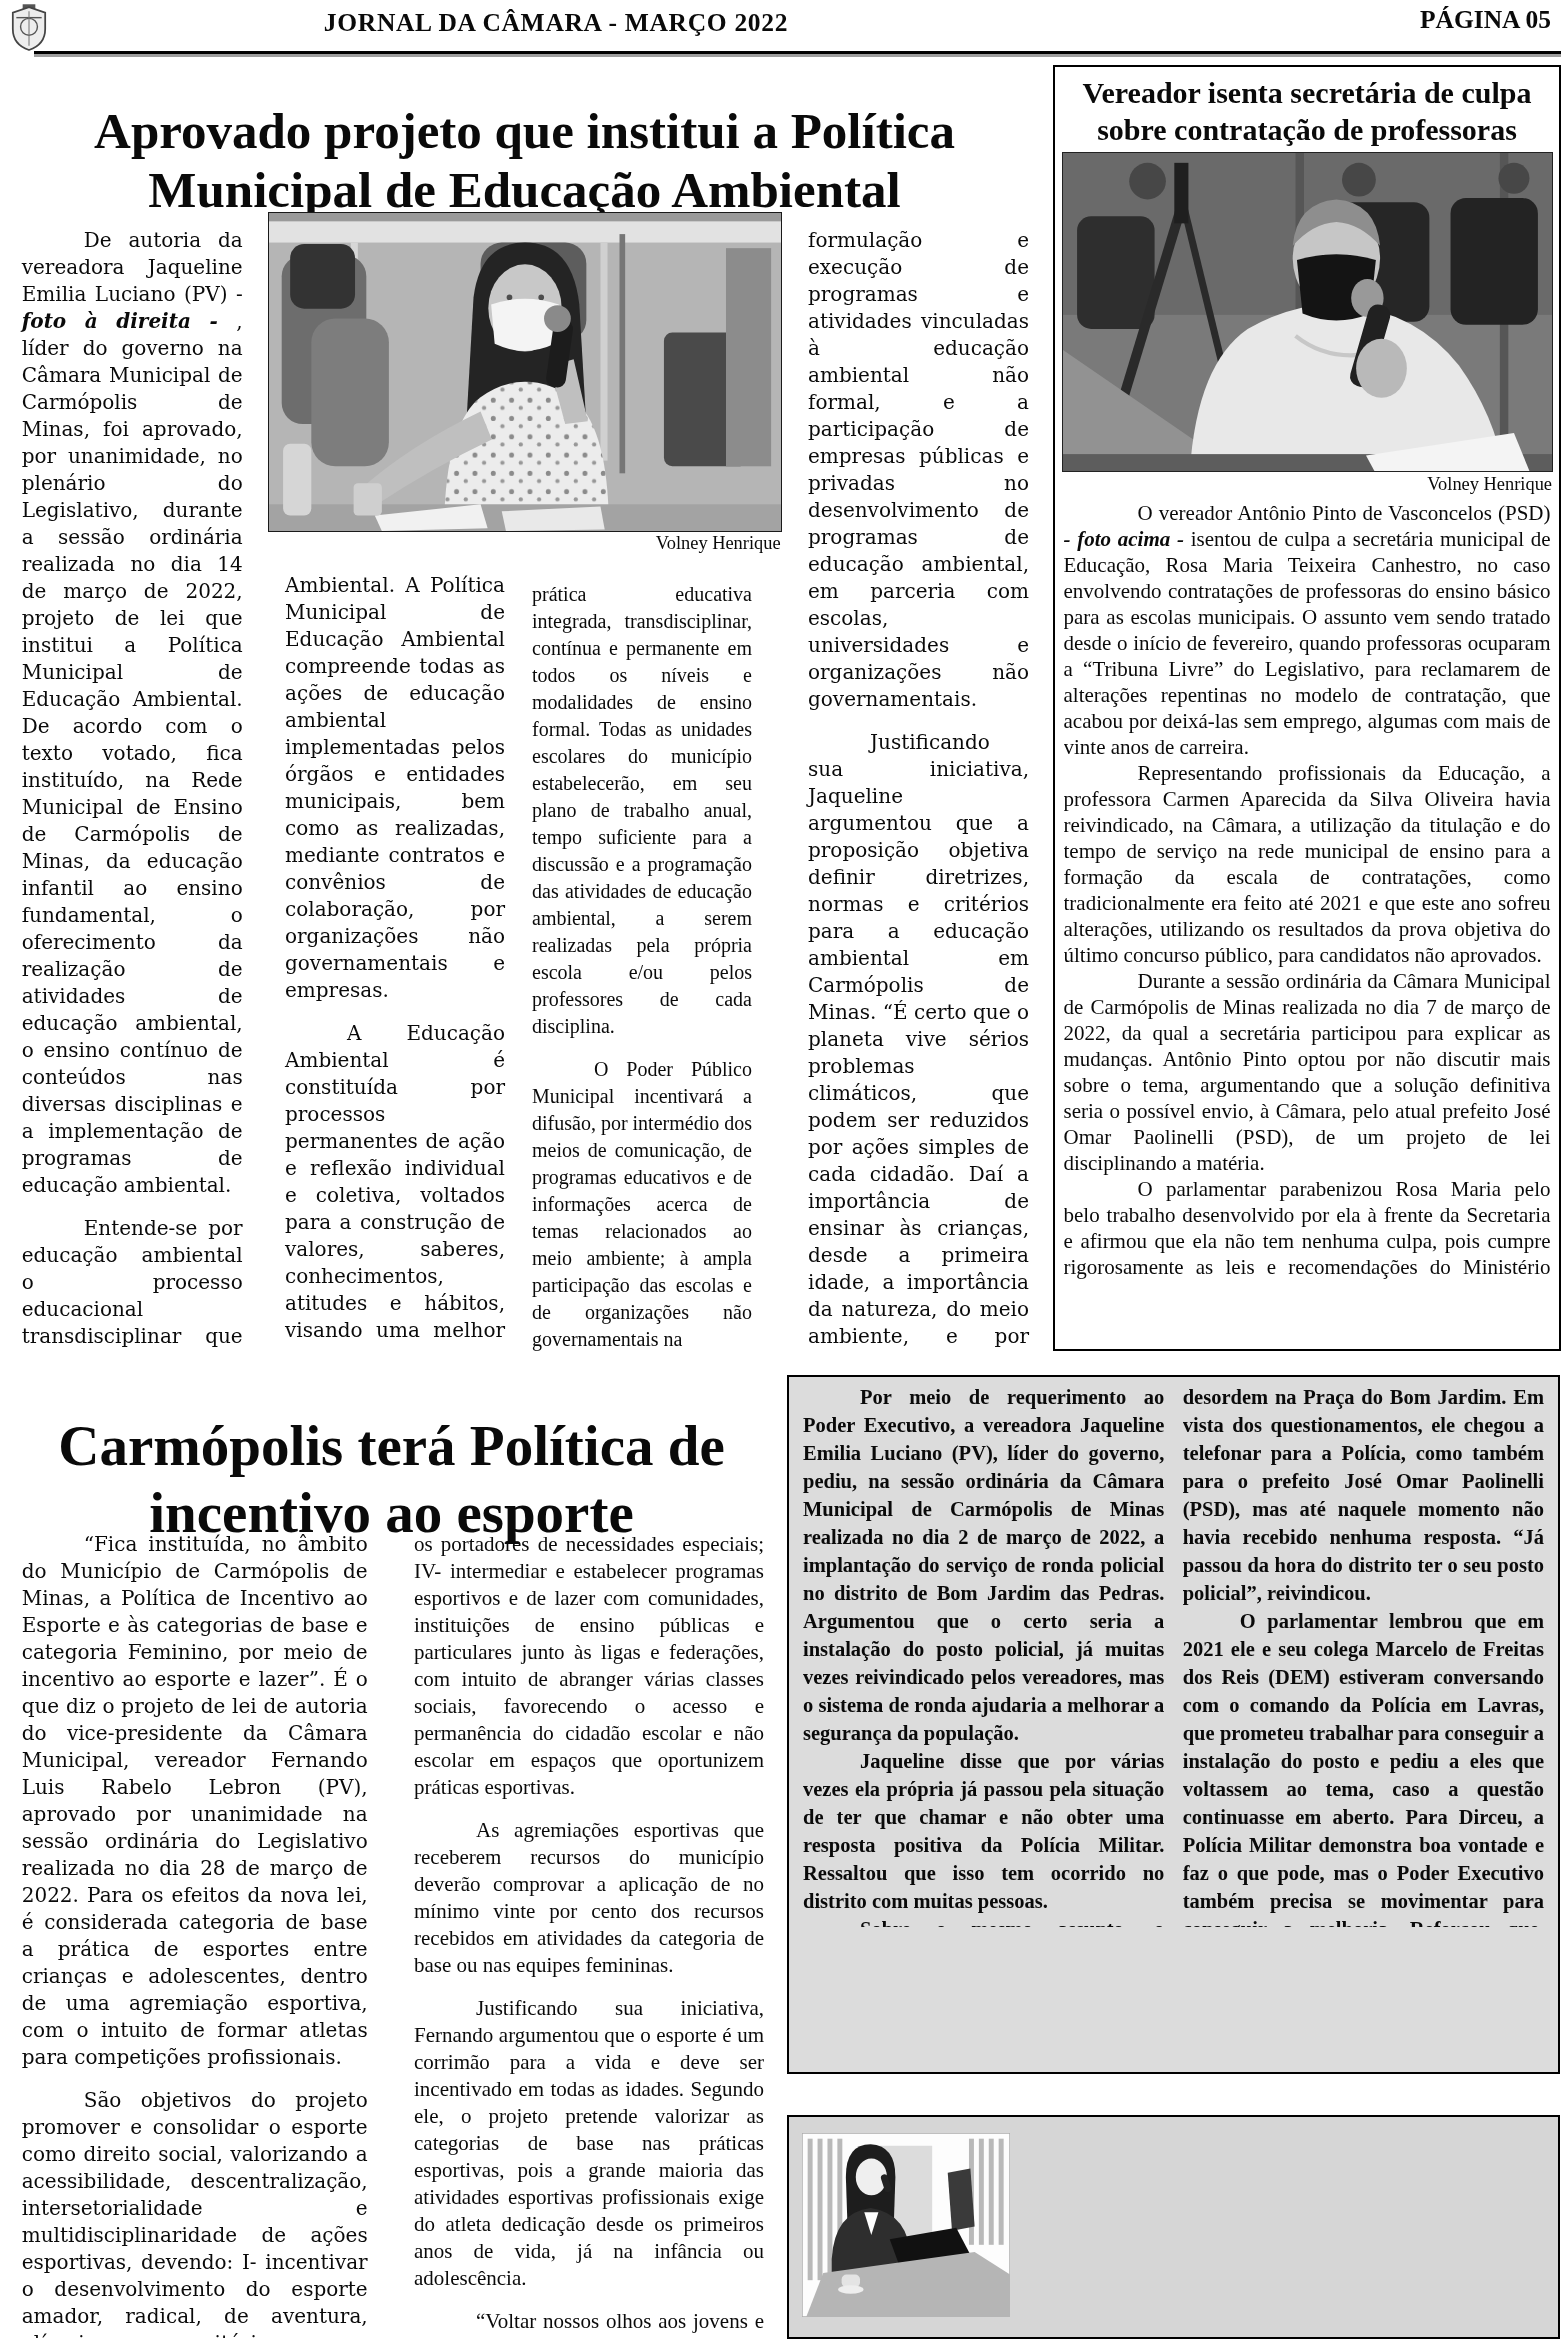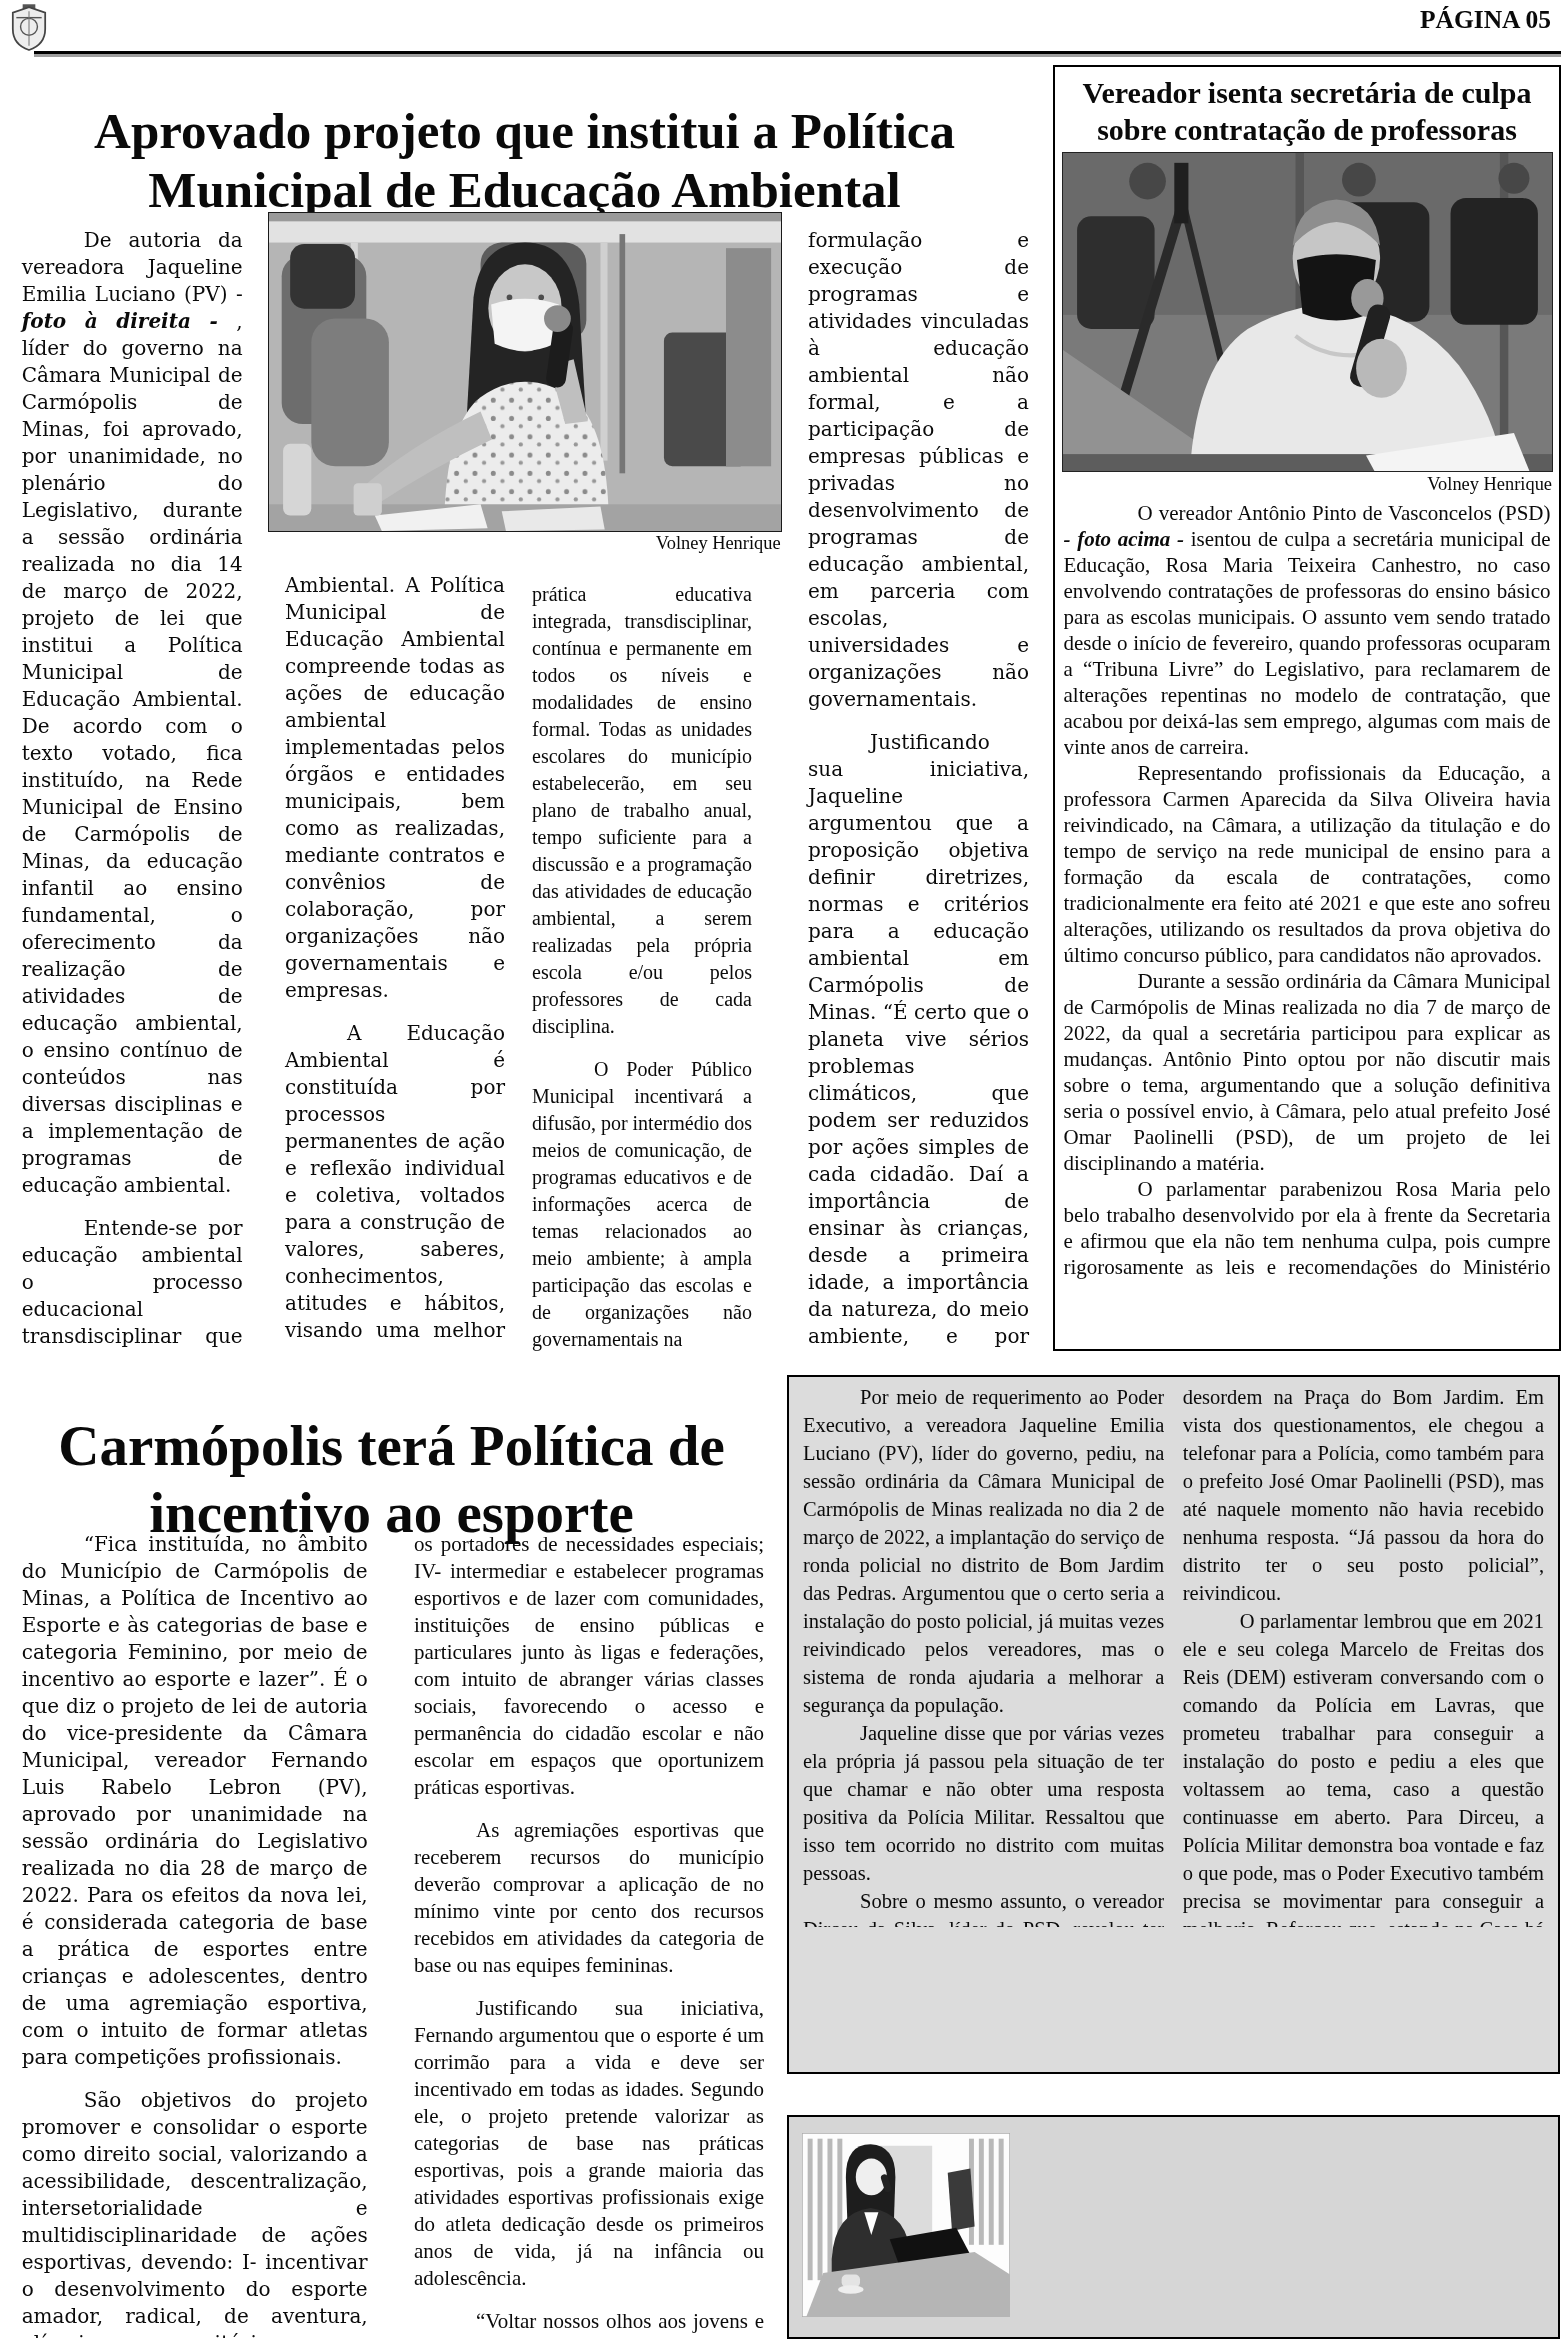--- a/index.html
+++ b/index.html
@@ -46,21 +46,21 @@
            font:21px/26px "Liberation Serif",serif;}
   .rb-body p{margin:0;text-indent:74px;}
 
   
   .pbox{position:absolute;left:787px;top:1375px;width:773px;height:699px;
         background:#dcdcdc;border:2.8px solid #000;box-sizing:border-box;}
   .pbox h2{margin:11.3px 7px 7px;text-align:center;font:bold 48px/55px "Liberation Serif",serif;}
   .pb-cols{display:flex;gap:18.4px;margin:5.7px 14px 0;}
   .pb-col{flex:1;height:544px;overflow:hidden;text-align:justify;
           font:20.5px/28px "Liberation Serif",serif;}
-  .pb-col p{margin:0;text-indent:57px;}
+  .pb-col p{margin:0;text-indent:57px;font-weight:bold;}
   .pb-col p.cont{text-indent:0;}
 
   
   .sport1{left:5.7px;top:1515px;width:378px;height:823px;
           font-family:"DejaVu Serif",serif;font-size:20px;line-height:27px;}
   .sport2{left:398px;top:1515px;width:382px;height:823px;
           font-family:Liberation Serif, serif;font-size:21px;line-height:27px;}
 
   
   .adbox{position:absolute;left:787px;top:2115px;width:773px;height:224px;
@@ -77,20 +77,21 @@
 
   <div class="crest">
     <svg viewBox="0 0 54 66" width="38" height="47">
       <rect x="18" y="0" width="18" height="7" fill="#555"></rect>
       <path d="M27 4 L50 12 V35 Q50 57 27 65 Q4 57 4 35 V12 Z" fill="#ededed" stroke="#444" stroke-width="2.5"></path>
       <circle cx="27" cy="32" r="12" fill="none" stroke="#555" stroke-width="2"></circle>
       <line x1="9" y1="19" x2="45" y2="19" stroke="#555" stroke-width="2"></line>
       <line x1="27" y1="10" x2="27" y2="59" stroke="#777" stroke-width="1.5"></line>
     </svg>
   </div>
+  <div class="mast-title">JORNAL DA CÂMARA - MARÇO 2022</div>
   <div class="mast-page">PÁGINA 05</div>
   <div class="mast-rule"></div>
 
   <h1 class="env-head">Aprovado projeto que institui a Política Municipal de Educação Ambiental</h1>
 
   <div class="nwcol serif-wide col1">
     <p><span>De autoria da vereadora Jaqueline Emilia Luciano (PV) - </span><span class="em">foto à direita - </span><span>, líder do governo na Câmara Municipal de Carmópolis de Minas, foi aprovado, por unanimidade, no plenário do Legislativo, durante a sessão ordinária realizada no dia 14 de março de 2022, projeto de lei que institui a Política Municipal de Educação Ambiental. De acordo com o texto votado, fica instituído, na Rede Municipal de Ensino de Carmópolis de Minas, da educação infantil ao ensino fundamental, o oferecimento da realização de atividades de educação ambiental, o ensino contínuo de conteúdos nas diversas disciplinas e a implementação de programas de educação ambiental.</span></p>
     <p>Entende-se por educação ambiental o processo educacional transdisciplinar que contribui para a formação da consciência ambiental do indivíduo, nos termos dos parâmetros curriculares nacionais e segundo as diretrizes definidas pela Lei Federal 9.795/1999, que estabeleceu a Política Nacional de Educação</p>
   </div>
 

